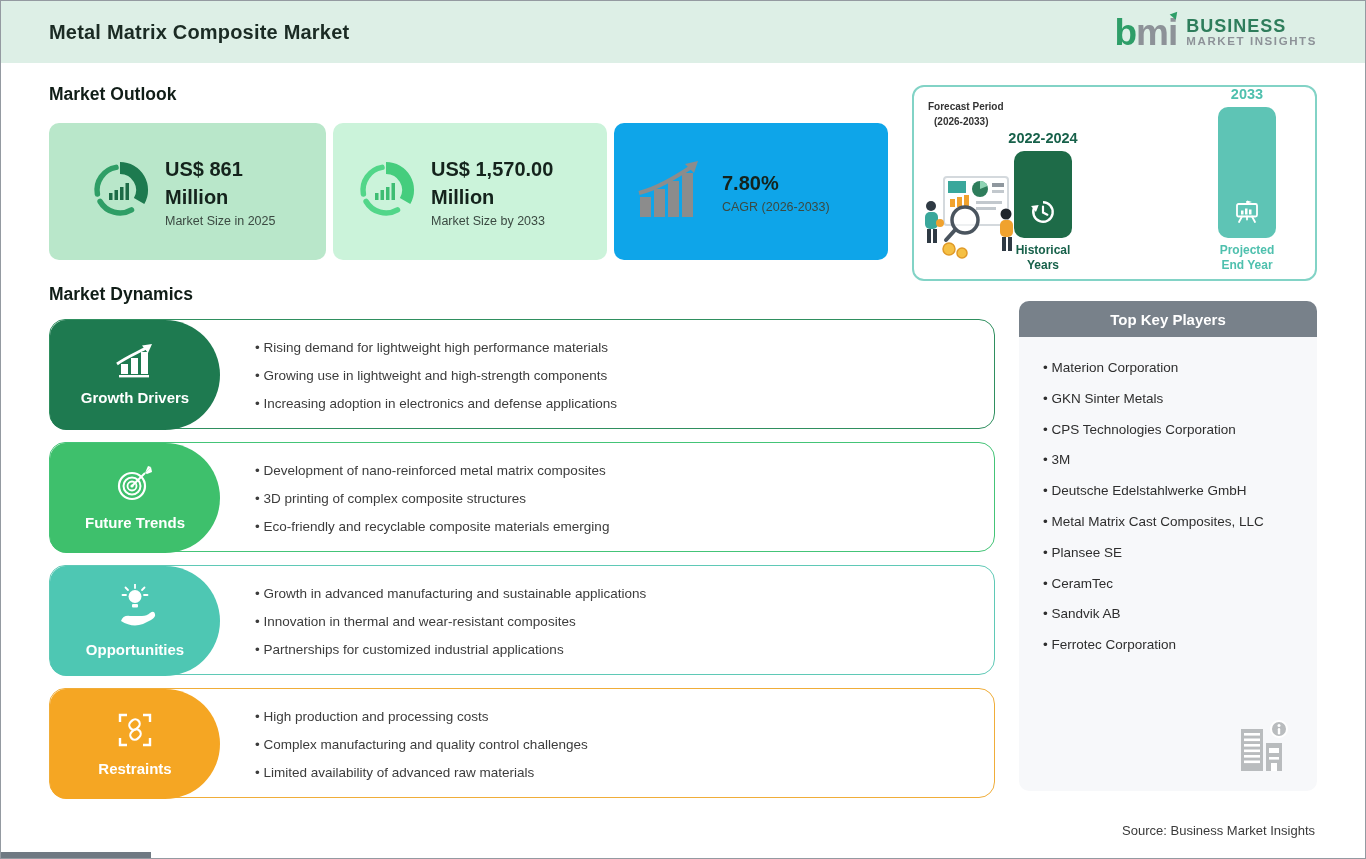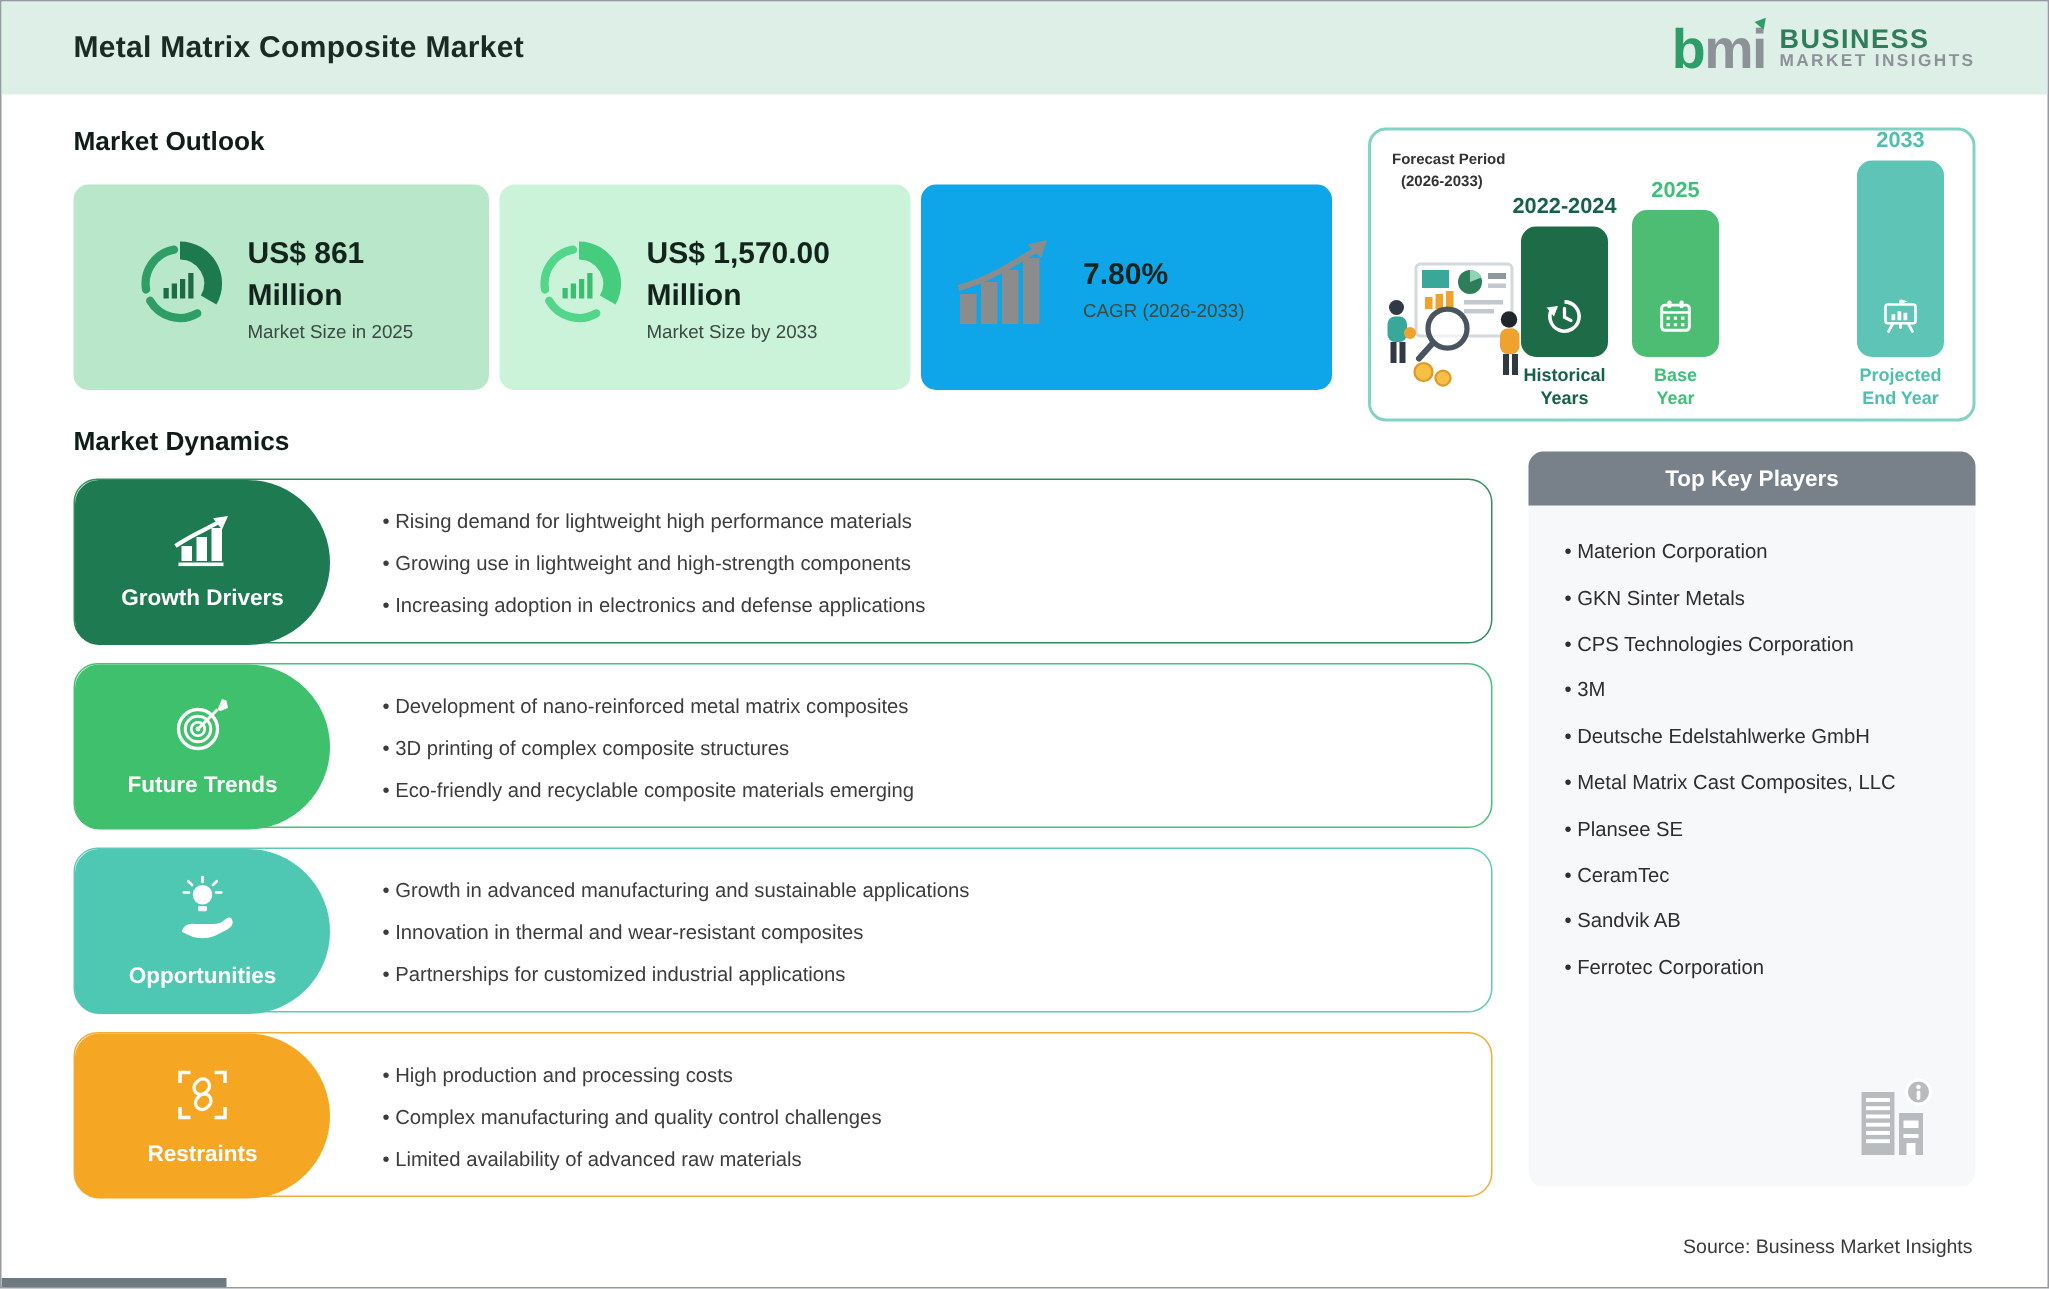--- a/index.html
+++ b/index.html
@@ -198,46 +198,23 @@
             <path d="M12 7 V12.5 L16 14.5" stroke="#fff" stroke-width="2" fill="none" stroke-linecap="round"></path>
           </svg>
         </span>
       </div>
       <div class="fbar-label" style="color:#17614a;">
         <div>Historical</div>
         <div>Years</div>
       </div>
     </div>
 
-    <div class="fbar" style="left:174px;">
-      <div class="fbar-year" style="color:#3fbf77;">2025</div>
-      <div class="fbar-rect" style="height:98px;background:#4cbd72;">
-        <span>
-          <svg width="26" height="26" viewBox="0 0 24 24">
-            <rect x="3.5" y="5" width="17" height="15.5" rx="2" stroke="#fff" stroke-width="1.8" fill="none"></rect>
-            <rect x="7" y="2.2" width="2.5" height="4.6" rx="1" fill="#fff"></rect>
-            <rect x="14.5" y="2.2" width="2.5" height="4.6" rx="1" fill="#fff"></rect>
-            <line x1="3.5" y1="9.5" x2="20.5" y2="9.5" stroke="#fff" stroke-width="1.6"></line>
-            <rect x="6.5" y="12" width="2" height="2" fill="#fff"></rect>
-              <rect x="11" y="12" width="2" height="2" fill="#fff"></rect>
-              <rect x="15.5" y="12" width="2" height="2" fill="#fff"></rect>
-            <rect x="6.5" y="16" width="2" height="2" fill="#fff"></rect>
-              <rect x="11" y="16" width="2" height="2" fill="#fff"></rect>
-              <rect x="15.5" y="16" width="2" height="2" fill="#fff"></rect>
-          </svg>
-        </span>
-      </div>
-      <div class="fbar-label" style="color:#3fbf77;">
-        <div>Base</div>
-        <div>Year</div>
-      </div>
-    </div>
-
-
-    <div class="fbar" style="left:324px;">
+
+
+    <div class="fbar" style="left:304px;">
       <div class="fbar-year" style="color:#4fc0ae;">2033</div>
       <div class="fbar-rect" style="height:131px;background:#5ec4b5;">
         <span>
           <svg width="26" height="26" viewBox="0 0 26 24">
             <path d="M13 1 V4" stroke="#fff" stroke-width="1.6"></path>
             <polygon points="13,0.5 18,2 13,3.5" fill="#fff"></polygon>
             <rect x="3" y="4" width="20" height="12.5" rx="1.5" stroke="#fff" stroke-width="1.8" fill="none"></rect>
             <rect x="7" y="10.5" width="2.5" height="4" fill="#fff"></rect>
             <rect x="11" y="8.5" width="2.5" height="6" fill="#fff"></rect>
             <rect x="15" y="9.5" width="2.5" height="5" fill="#fff"></rect>

